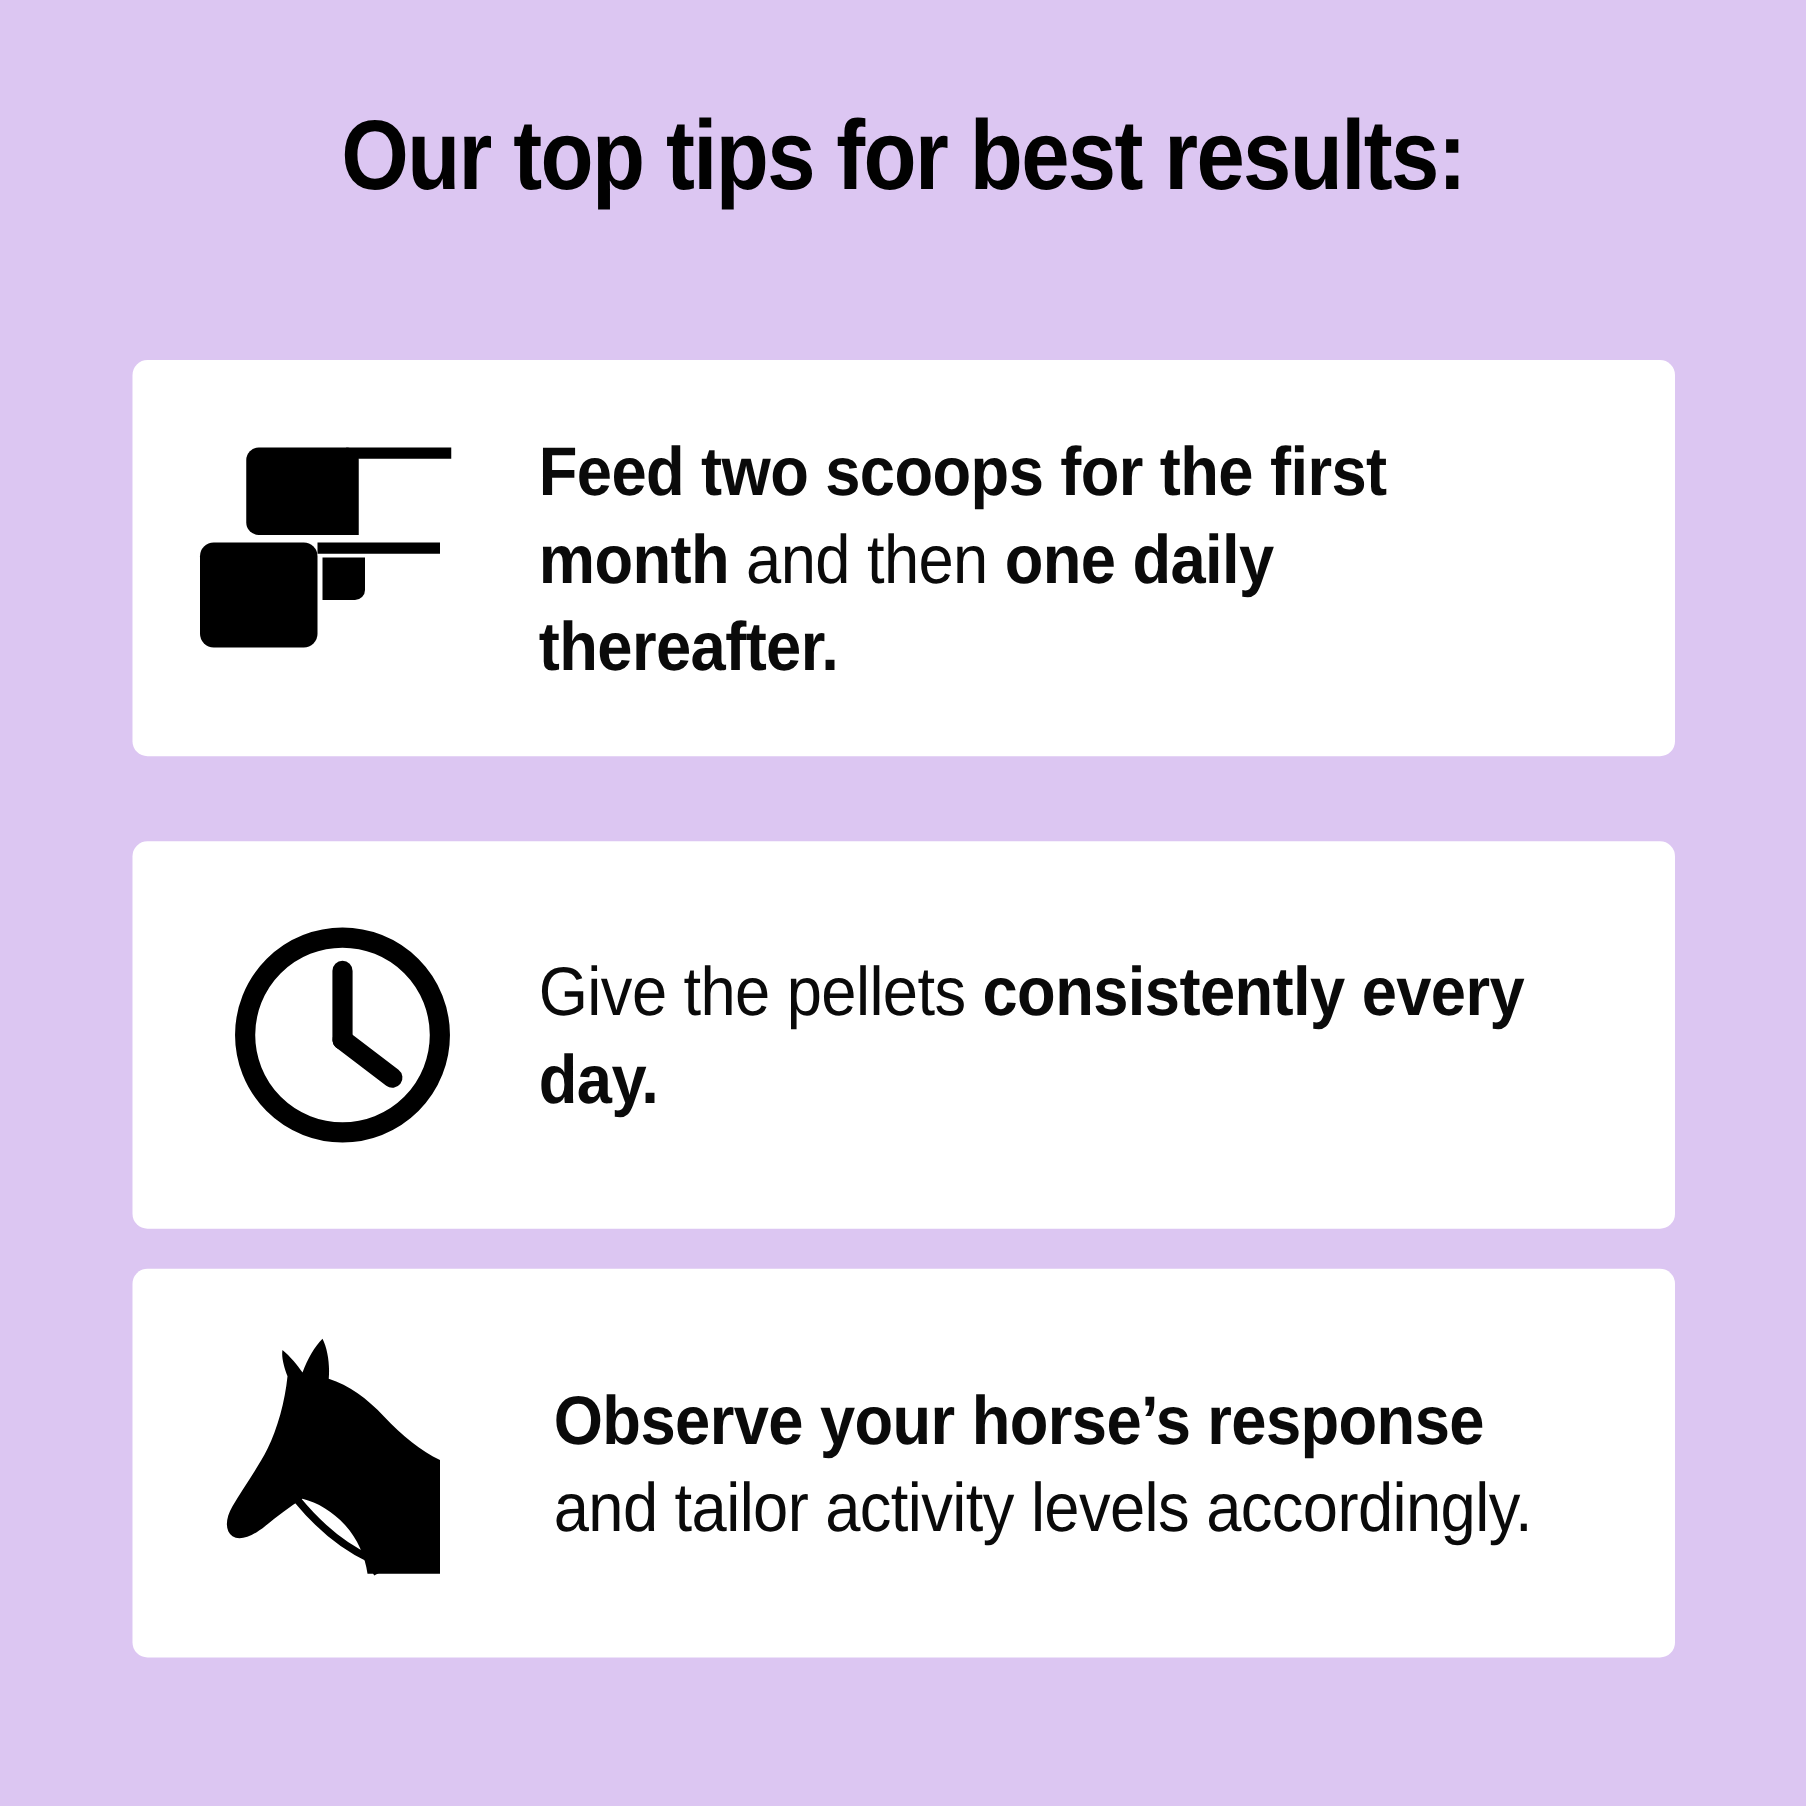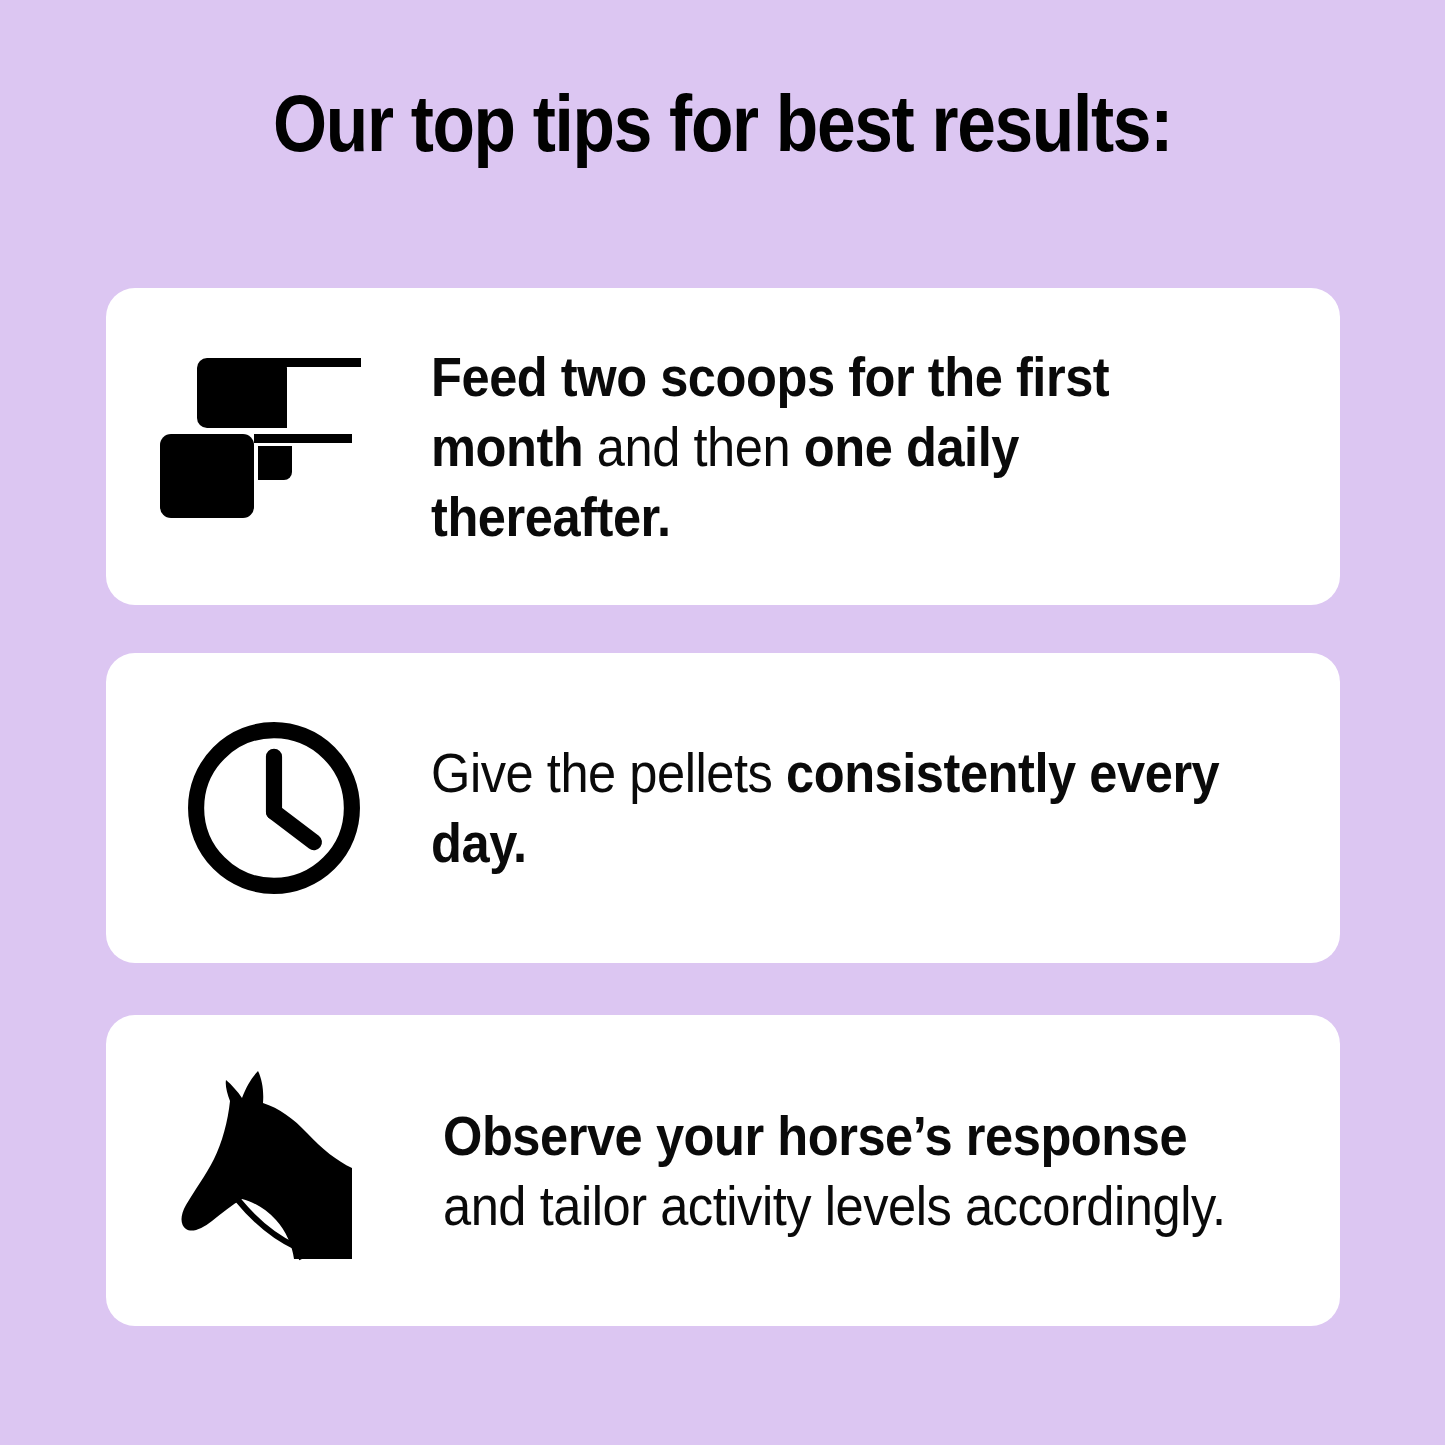--- a/index.html
+++ b/index.html
@@ -29,27 +29,27 @@
     transform: scaleX(0.88);
     transform-origin: 50% 50%;
     white-space: nowrap;
   }
 
   .card {
     position: absolute;
     left: 106px;
     width: 1234px;
     background: #ffffff;
-    border-radius: 29px;
+    border-radius: 12px;
     display: flex;
     flex-direction: row;
     align-items: center;
   }
   #card-1 { top: 288px;  height: 317px; }
-  #card-2 { top: 653px;  height: 310px; }
+  #card-2 { top: 673px;  height: 310px; }
   #card-3 { top: 1015px; height: 311px; gap: 12px; }
 
   .card-icon {
     width: 325px;
     min-width: 325px;
     height: 100%;
     display: flex;
     align-items: center;
     justify-content: center;
     padding-left: 10px;

